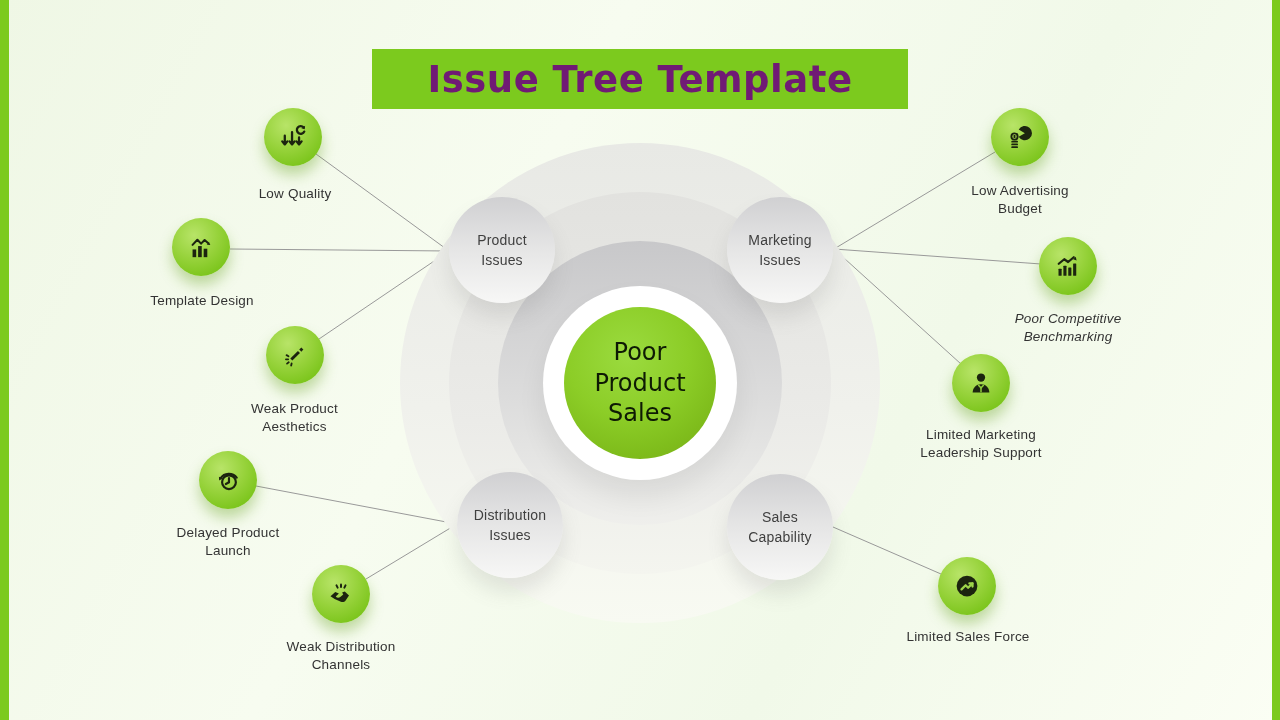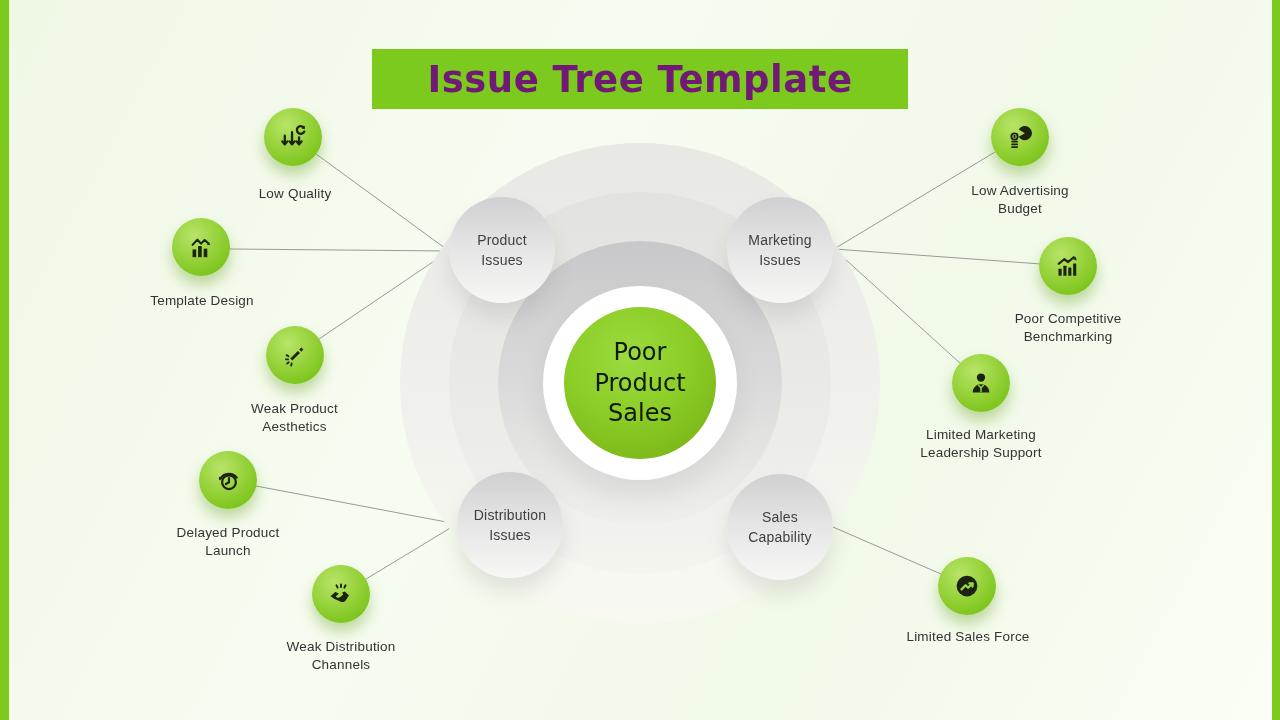--- a/index.html
+++ b/index.html
@@ -188,21 +188,21 @@
       <g fill="#1c240f">
         <rect x="4.4" y="14.2" width="2.5" height="5.6" rx=".4"></rect>
         <rect x="8.3" y="11.8" width="2.5" height="8" rx=".4"></rect>
         <rect x="12.2" y="13.2" width="2.5" height="6.6" rx=".4"></rect>
         <rect x="16.1" y="10" width="2.5" height="9.8" rx=".4"></rect>
       </g>
       <path d="M4.6 10.2L9 6.6l3.1 2.2 4.5-3.8" fill="none" stroke="#1c240f" stroke-width="1.8" stroke-linecap="round" stroke-linejoin="round"></path>
       <path d="M18.9 7.5l-2.8-.9 2.1-2z" fill="#1c240f"></path>
     </svg>
   </div>
-  <div class="leaf-label" style="left:1008px;top:310px;width:120px;">Poor Competitive Benchmarking</div>
+  <div class="leaf-label" style="left:1008px;top:310px;width:120px;font-style:italic;">Poor Competitive Benchmarking</div>
 
   <div class="leaf-icon" style="left:952px;top:354px;">
     <svg viewBox="0 0 24 24" width="30" height="30">
       <g fill="#1c240f">
         <circle cx="12" cy="7.6" r="3.3"></circle>
         <path d="M5.3 19.6c.2-4.1 3-6.6 6.7-6.6s6.5 2.5 6.7 6.6z"></path>
       </g>
       <g fill="none" stroke="#8fce3a" stroke-width="1.2">
         <path d="M9.8 13.6l2.2 2.3 2.2-2.3"></path>
         <path d="M12 15.9v3.4"></path>

